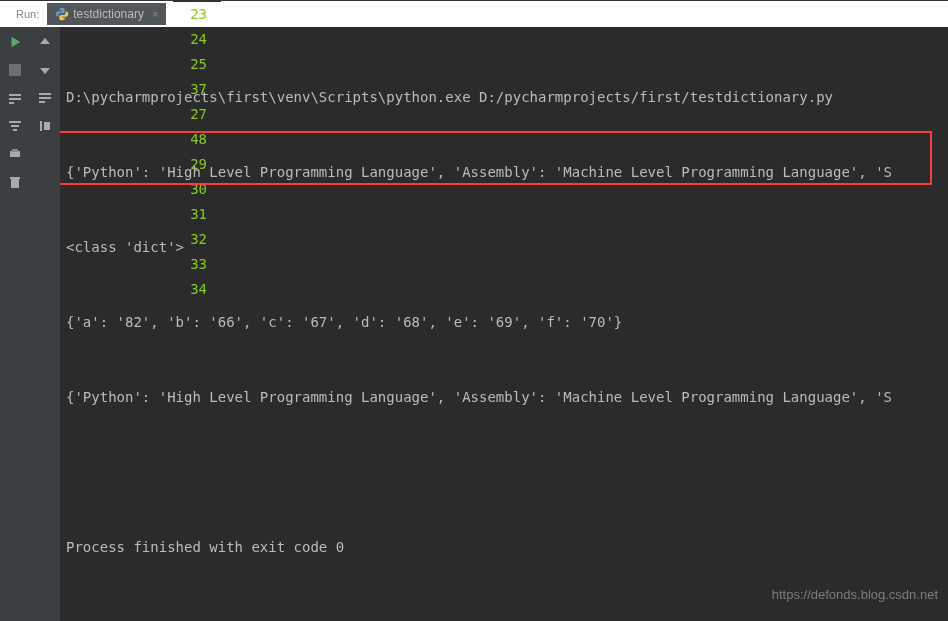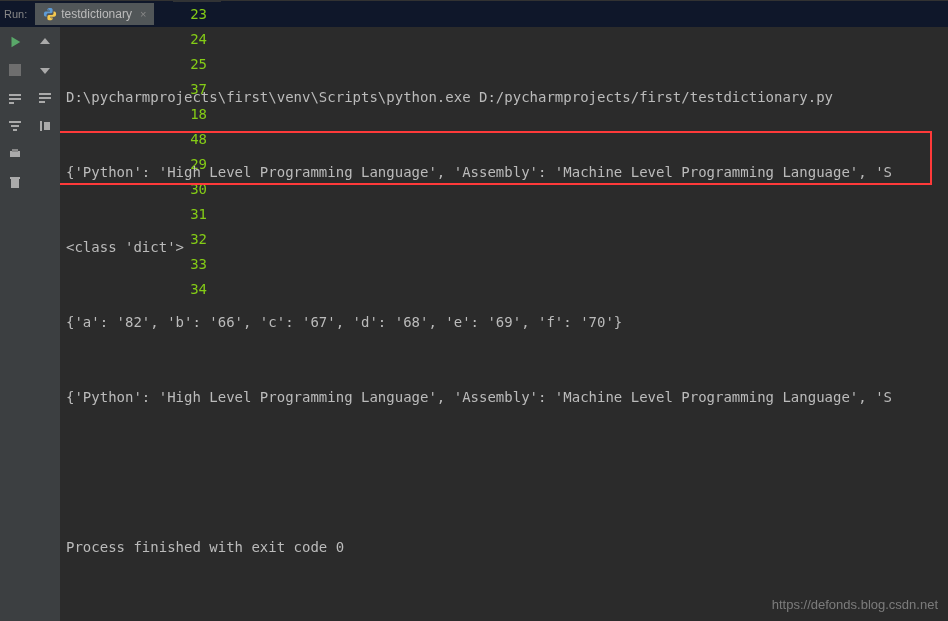--- a/index.html
+++ b/index.html
@@ -69,24 +69,24 @@
   border: 2px solid #ff3a3a;
   pointer-events: none;
 }
 .console-area {
   border-top: 1px solid #323232;
   background: #3c3f41;
 }
 .run-tabs {
   display: flex;
   align-items: center;
-  background: #0f172a;
+  background: #ffffff;
   height: 26px;
   font-size: 12px;
-  padding-left: 0;
+  padding-left: 12px;
 }
 .run-label {
   color: #888;
   padding: 0 8px 0 4px;
   font-size: 11px;
 }
 .run-tab {
   display: flex;
   align-items: center;
   gap: 4px;
@@ -135,21 +135,21 @@
   padding: 8px 6px;
   line-height: 25px;
   white-space: pre;
   position: relative;
   overflow: hidden;
 }
 .console-out .line { height: 25px; }
 .watermark {
   position: absolute;
   right: 10px;
-  bottom: 9px;
+  bottom: 19px;
   color: #8a8a8a;
   font-size: 13px;
   font-family: Arial, sans-serif;
   opacity: 0.85;
 }
 </style>
 </head>
 <body>
 
 <div class="layout">
@@ -166,21 +166,21 @@
       
       
     </div>
 
     <div class="editor">
       <div class="gutter">
         <div>23</div>
         <div>24</div>
         <div>25</div>
         <div>37</div>
-        <div>18</div>
+        <div>27</div>
         <div>48</div>
         <div>29</div>
         <div>30</div>
         <div>31</div>
         <div>32</div>
         <div>33</div>
         <div>34</div>
       </div>
       <div class="code">
         

